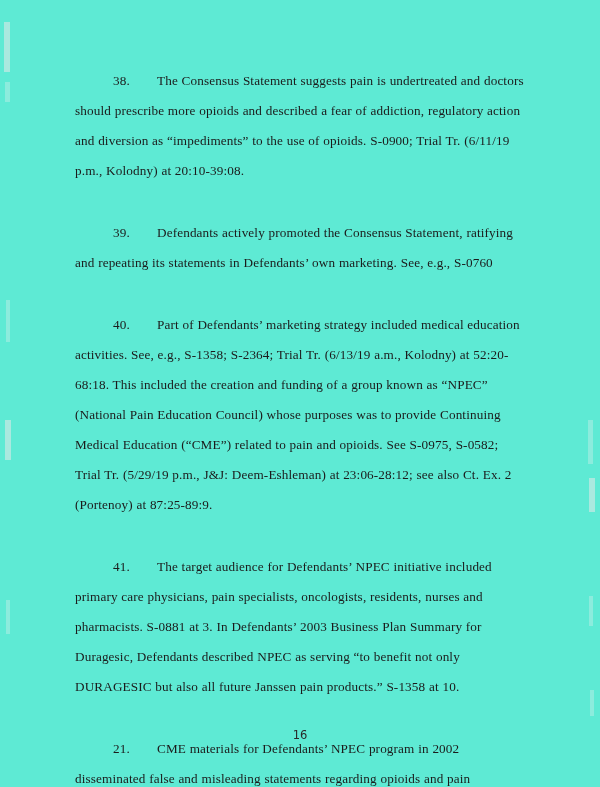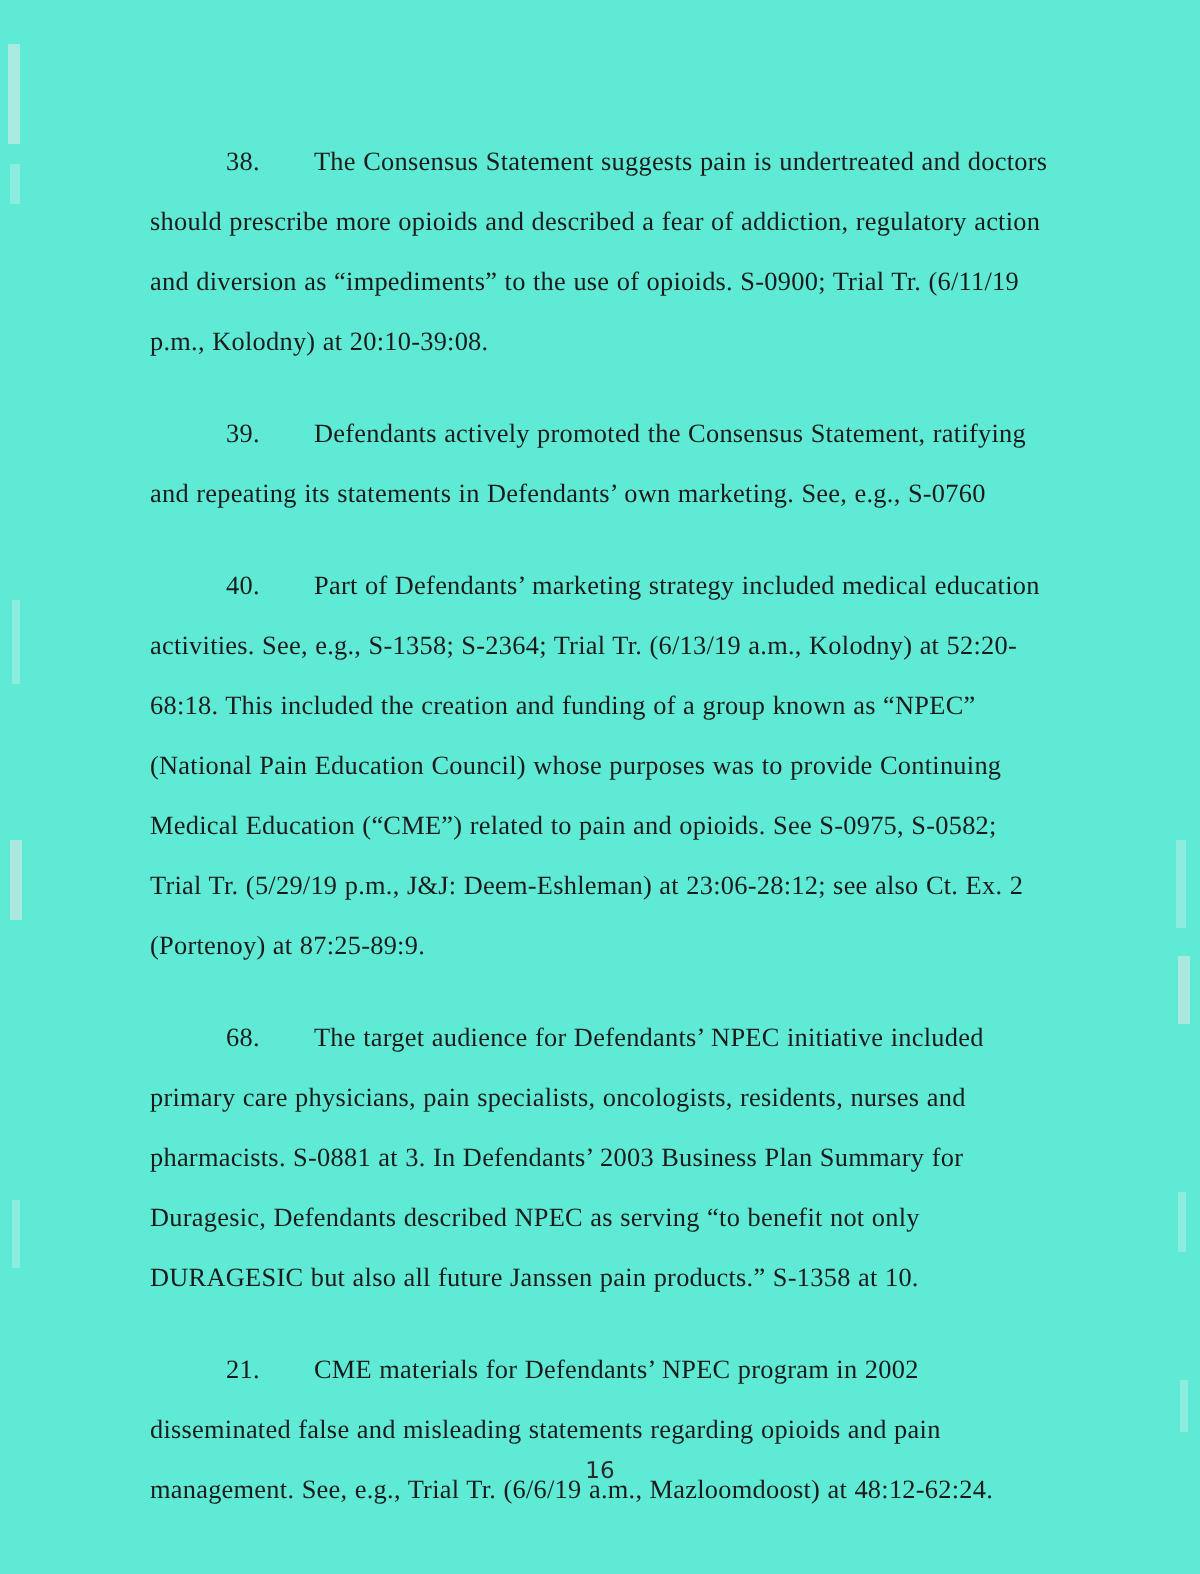--- a/index.html
+++ b/index.html
@@ -37,21 +37,21 @@
     margin: 0 0 0 0;
     font-size: 13.2px;
     line-height: 30px;
     color: #1b1b1b;
     text-align: left;
     text-indent: 38px;
     letter-spacing: 0.01em;
     word-spacing: 0.02em;
   }
   p.para + p.para {
-    margin-top: 16px;
+    margin-top: 32px;
   }
   p.para .pnum {
     display: inline-block;
     width: 44px;
     text-indent: 0;
   }
 
   .page-number {
     position: absolute;
     left: 0;
@@ -86,21 +86,21 @@
 
     <p class="para">
       <span class="pnum">39.</span><span>Defendants actively promoted the Consensus Statement, ratifying and repeating its statements in Defendants’ own marketing. See, e.g., S-0760</span>
     </p>
 
     <p class="para">
       <span class="pnum">40.</span><span>Part of Defendants’ marketing strategy included medical education activities. See, e.g., S-1358; S-2364; Trial Tr. (6/13/19 a.m., Kolodny) at 52:20-68:18. This included the creation and funding of a group known as “NPEC” (National Pain Education Council) whose purposes was to provide Continuing Medical Education (“CME”) related to pain and opioids. See S-0975, S-0582; Trial Tr. (5/29/19 p.m., J&amp;J: Deem-Eshleman) at 23:06-28:12; see also Ct. Ex. 2 (Portenoy) at 87:25-89:9.</span>
     </p>
 
     <p class="para">
-      <span class="pnum">68.</span><span>The target audience for Defendants’ NPEC initiative included primary care physicians, pain specialists, oncologists, residents, nurses and pharmacists. S-0881 at 3. In Defendants’ 2003 Business Plan Summary for Duragesic, Defendants described NPEC as serving “to benefit not only DURAGESIC but also all future Janssen pain products.” S-1358 at 10.</span>
+      <span class="pnum">41.</span><span>The target audience for Defendants’ NPEC initiative included primary care physicians, pain specialists, oncologists, residents, nurses and pharmacists. S-0881 at 3. In Defendants’ 2003 Business Plan Summary for Duragesic, Defendants described NPEC as serving “to benefit not only DURAGESIC but also all future Janssen pain products.” S-1358 at 10.</span>
     </p>
 
     <p class="para">
       <span class="pnum">21.</span><span>CME materials for Defendants’ NPEC program in 2002 disseminated false and misleading statements regarding opioids and pain management. See, e.g., Trial Tr. (6/6/19 a.m., Mazloomdoost) at 48:12-62:24.</span>
     </p>
 
   </div>
 
   <div class="page-number">16</div>
 

